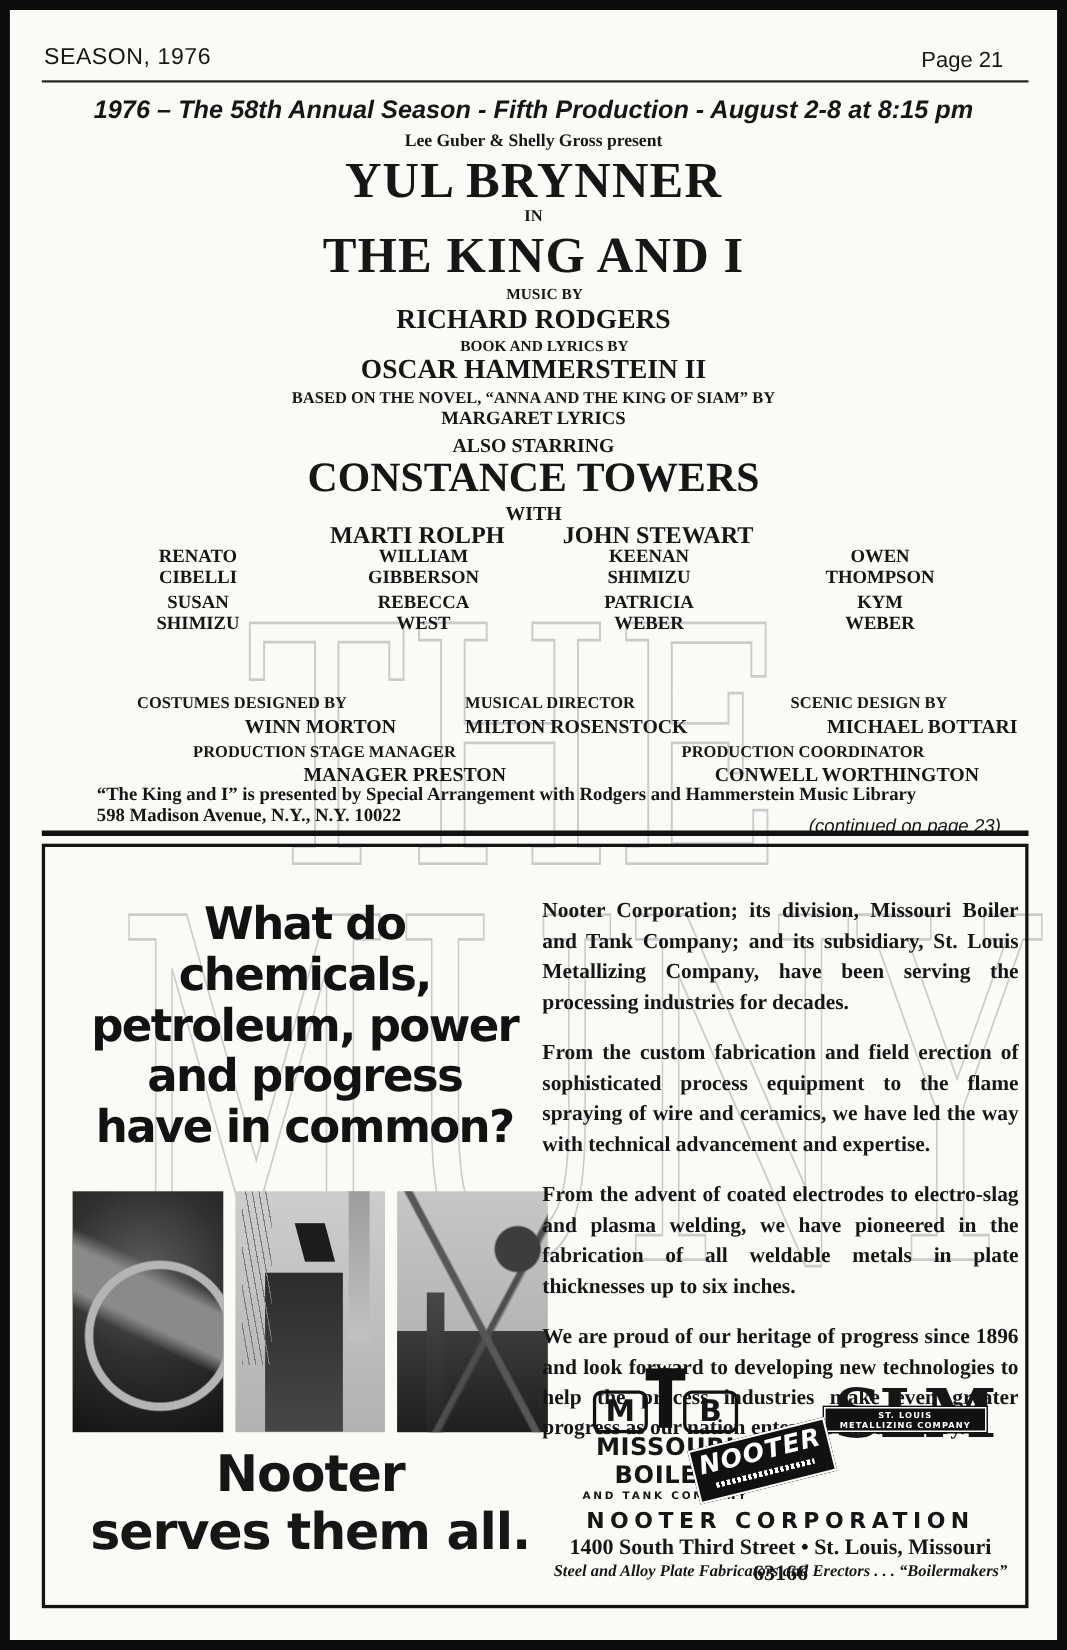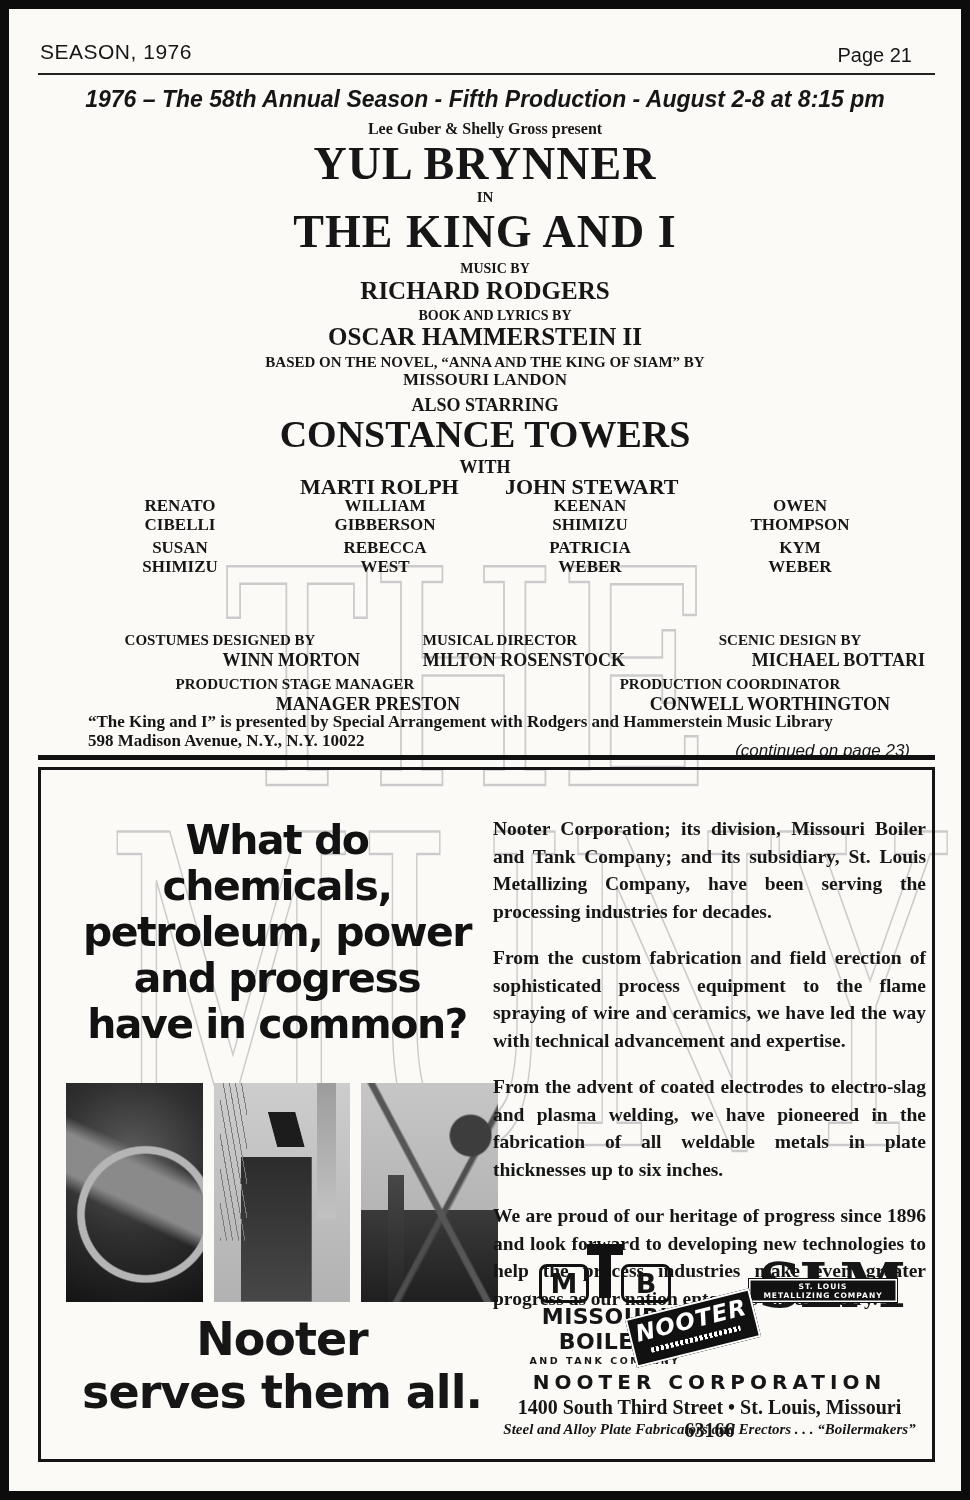--- a/index.html
+++ b/index.html
@@ -112,27 +112,27 @@
   <div class="abs ctr sans season">1976 – The 58th Annual Season - Fifth Production - August 2-8 at 8:15 pm</div>
   <div class="abs ctr serif b presenter">Lee Guber &amp; Shelly Gross present</div>
   <div class="abs ctr serif b star">YUL BRYNNER</div>
   <div class="abs ctr serif b inword">IN</div>
   <div class="abs ctr serif b showtitle">THE KING AND I</div>
   <div class="abs ctr serif b lbl14" style="top:261px">MUSIC BY</div>
   <div class="abs ctr serif b name25" style="top:277px">RICHARD RODGERS</div>
   <div class="abs ctr serif b lbl14" style="top:308px">BOOK AND LYRICS BY</div>
   <div class="abs ctr serif b name25" style="top:323px">OSCAR HAMMERSTEIN II</div>
   <div class="abs ctr serif b novel">BASED ON THE NOVEL, “ANNA AND THE KING OF SIAM” BY</div>
-  <div class="abs ctr serif b novelauth">MISSOURI LANDON</div>
+  <div class="abs ctr serif b novelauth">MARGARET LYRICS</div>
   <div class="abs ctr serif also">ALSO STARRING</div>
   <div class="abs ctr serif b costar">CONSTANCE TOWERS</div>
   <div class="abs ctr serif withl">WITH</div>
 
   <div class="abs serif b feat" style="left:300px;width:170px;text-align:left">MARTI ROLPH</div>
-  <div class="abs serif b feat" style="left:505px;width:180px;text-align:left">JOHN STEWART</div>
+  <div class="abs serif b feat" style="left:505px;width:180px;text-align:right">JOHN STEWART</div>
 
   <div class="abs" style="left:0;top:496px;width:970px;height:90px">
     <div class="abs serif castcell" style="left:110px;top:0;width:140px">
       <div>RENATO</div>
         <div>CIBELLI</div>
       </div>
     <div class="abs serif castcell" style="left:300px;top:0;width:170px">
       <div>WILLIAM</div>
         <div>GIBBERSON</div>
       </div>

